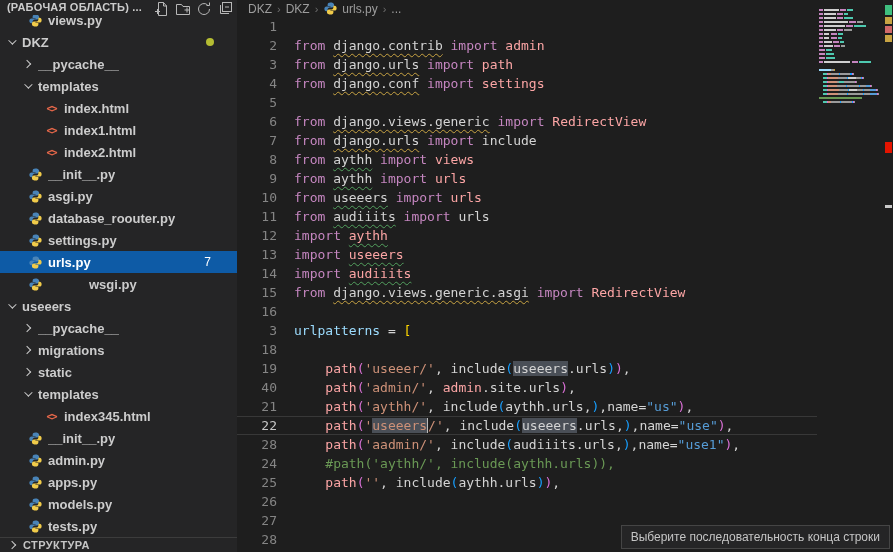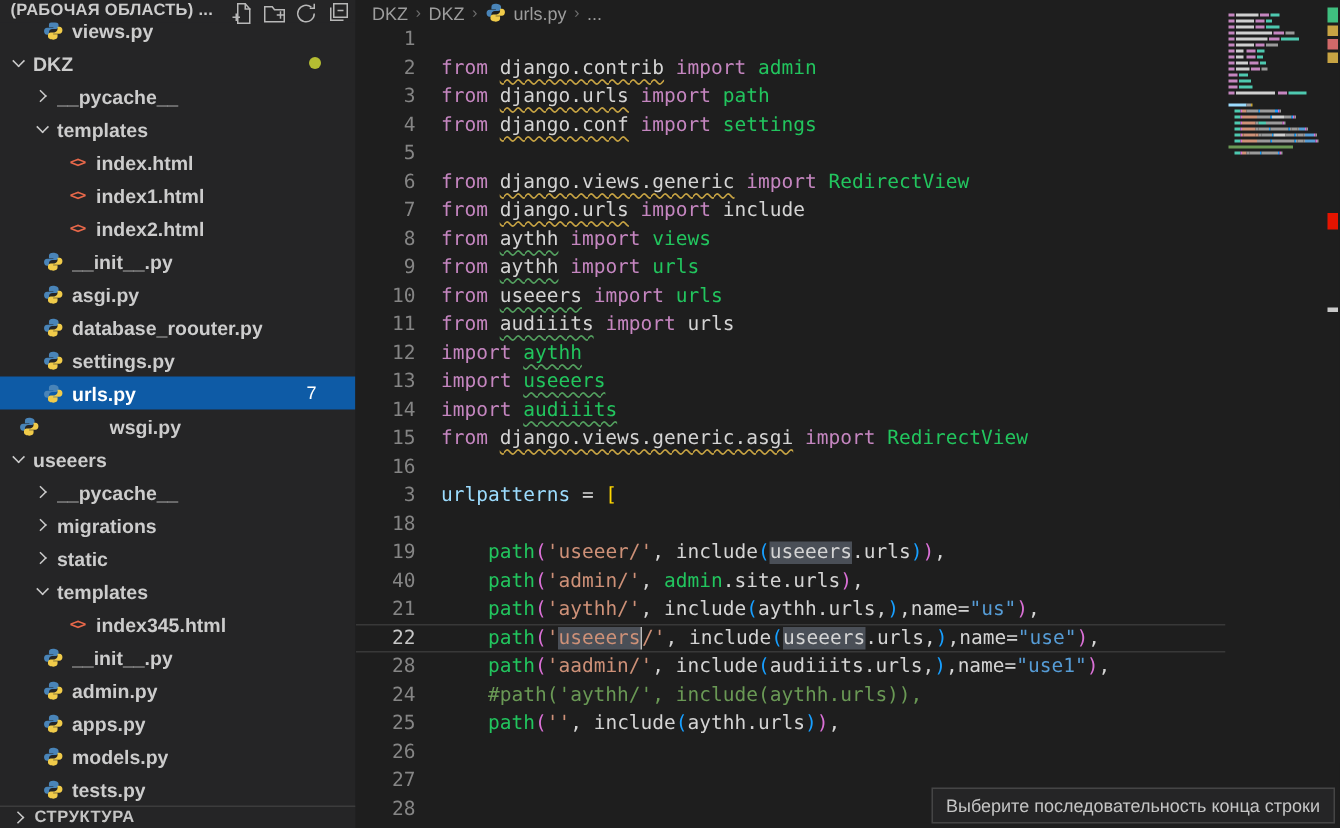--- a/index.html
+++ b/index.html
@@ -46,21 +46,21 @@
 
   .code { position:absolute; top:17px; left:0; right:76px; bottom:0; overflow:hidden;
     font-family:"DejaVu Sans Mono", monospace; font-size:13px; }
   .line { display:flex; height:19px; line-height:19px; }
   .line.active { box-shadow: inset 0 1px 0 #383838, inset 0 -1px 0 #383838; }
   .num { flex:none; width:40px; text-align:right; color:#858585; user-select:none; }
   .num.numact { color:#c6c6c6; }
   .content { padding-left:17px; white-space:pre; color:#d4d4d4; }
   .tok { white-space:pre; }
   .k  { color:#c586c0; }
-  .t  { color:#22c55e; }
+  .t  { color:#fca5a5; }
   .v  { color:#9cdcfe; }
   .s  { color:#ce9178; }
   .b  { color:#569cd6; }
   .c  { color:#6a9955; }
   .l0 { color:#ffd700; }
   .l1 { color:#da70d6; }
   .l2 { color:#179fff; }
   .wy { text-decoration-line:underline; text-decoration-style:wavy; text-decoration-color:#c8a443; text-decoration-thickness:1px; text-underline-offset:3px; }
   .wg { text-decoration-line:underline; text-decoration-style:wavy; text-decoration-color:#53a15f; text-decoration-thickness:1px; text-underline-offset:3px; }
   .hl { background:#4a4f57; }
@@ -156,21 +156,21 @@
         <div class="trow sel" style="padding-left: 28px;">
           <span class="fico">
             <svg viewBox="0 0 14 14">
               <path d="M6.9.6C5 .6 3.9 1.4 3.9 2.8v1.6h3.2v.5H2.6C1.2 4.9.4 6 .4 7.4s.8 2.5 2.2 2.5h1.3V8.2c0-1.3 1.1-2.4 2.4-2.4h2.5c1.1 0 2-.9 2-2v-1C10.8 1.3 8.8.6 6.9.6z" fill="#4984b8"></path>
               <path d="M7.1 13.4c1.9 0 3-.8 3-2.2V9.6H6.9v-.5h4.5c1.4 0 2.2-1.1 2.2-2.5s-.8-2.5-2.2-2.5h-1.3v1.7c0 1.3-1.1 2.4-2.4 2.4H5.2c-1.1 0-2 .9-2 2v1c0 1.5 2 2.2 3.9 2.2z" fill="#f0cb4a"></path>
             </svg>
           </span>
           <span class="tlabel">urls.py</span>
           <span class="tbadge">7</span>
         </div>
-        <div class="trow" style="padding-left: 12px; gap: 46px;">
+        <div class="trow" style="padding-left: 28px; gap: 46px;">
           <span class="fico">
             <svg viewBox="0 0 14 14">
               <path d="M6.9.6C5 .6 3.9 1.4 3.9 2.8v1.6h3.2v.5H2.6C1.2 4.9.4 6 .4 7.4s.8 2.5 2.2 2.5h1.3V8.2c0-1.3 1.1-2.4 2.4-2.4h2.5c1.1 0 2-.9 2-2v-1C10.8 1.3 8.8.6 6.9.6z" fill="#4984b8"></path>
               <path d="M7.1 13.4c1.9 0 3-.8 3-2.2V9.6H6.9v-.5h4.5c1.4 0 2.2-1.1 2.2-2.5s-.8-2.5-2.2-2.5h-1.3v1.7c0 1.3-1.1 2.4-2.4 2.4H5.2c-1.1 0-2 .9-2 2v1c0 1.5 2 2.2 3.9 2.2z" fill="#f0cb4a"></path>
             </svg>
           </span>
           <span class="tlabel">wsgi.py</span>
         </div>
         <div class="trow" style="padding-left: 6px;">
           <span class="chev open"></span>

